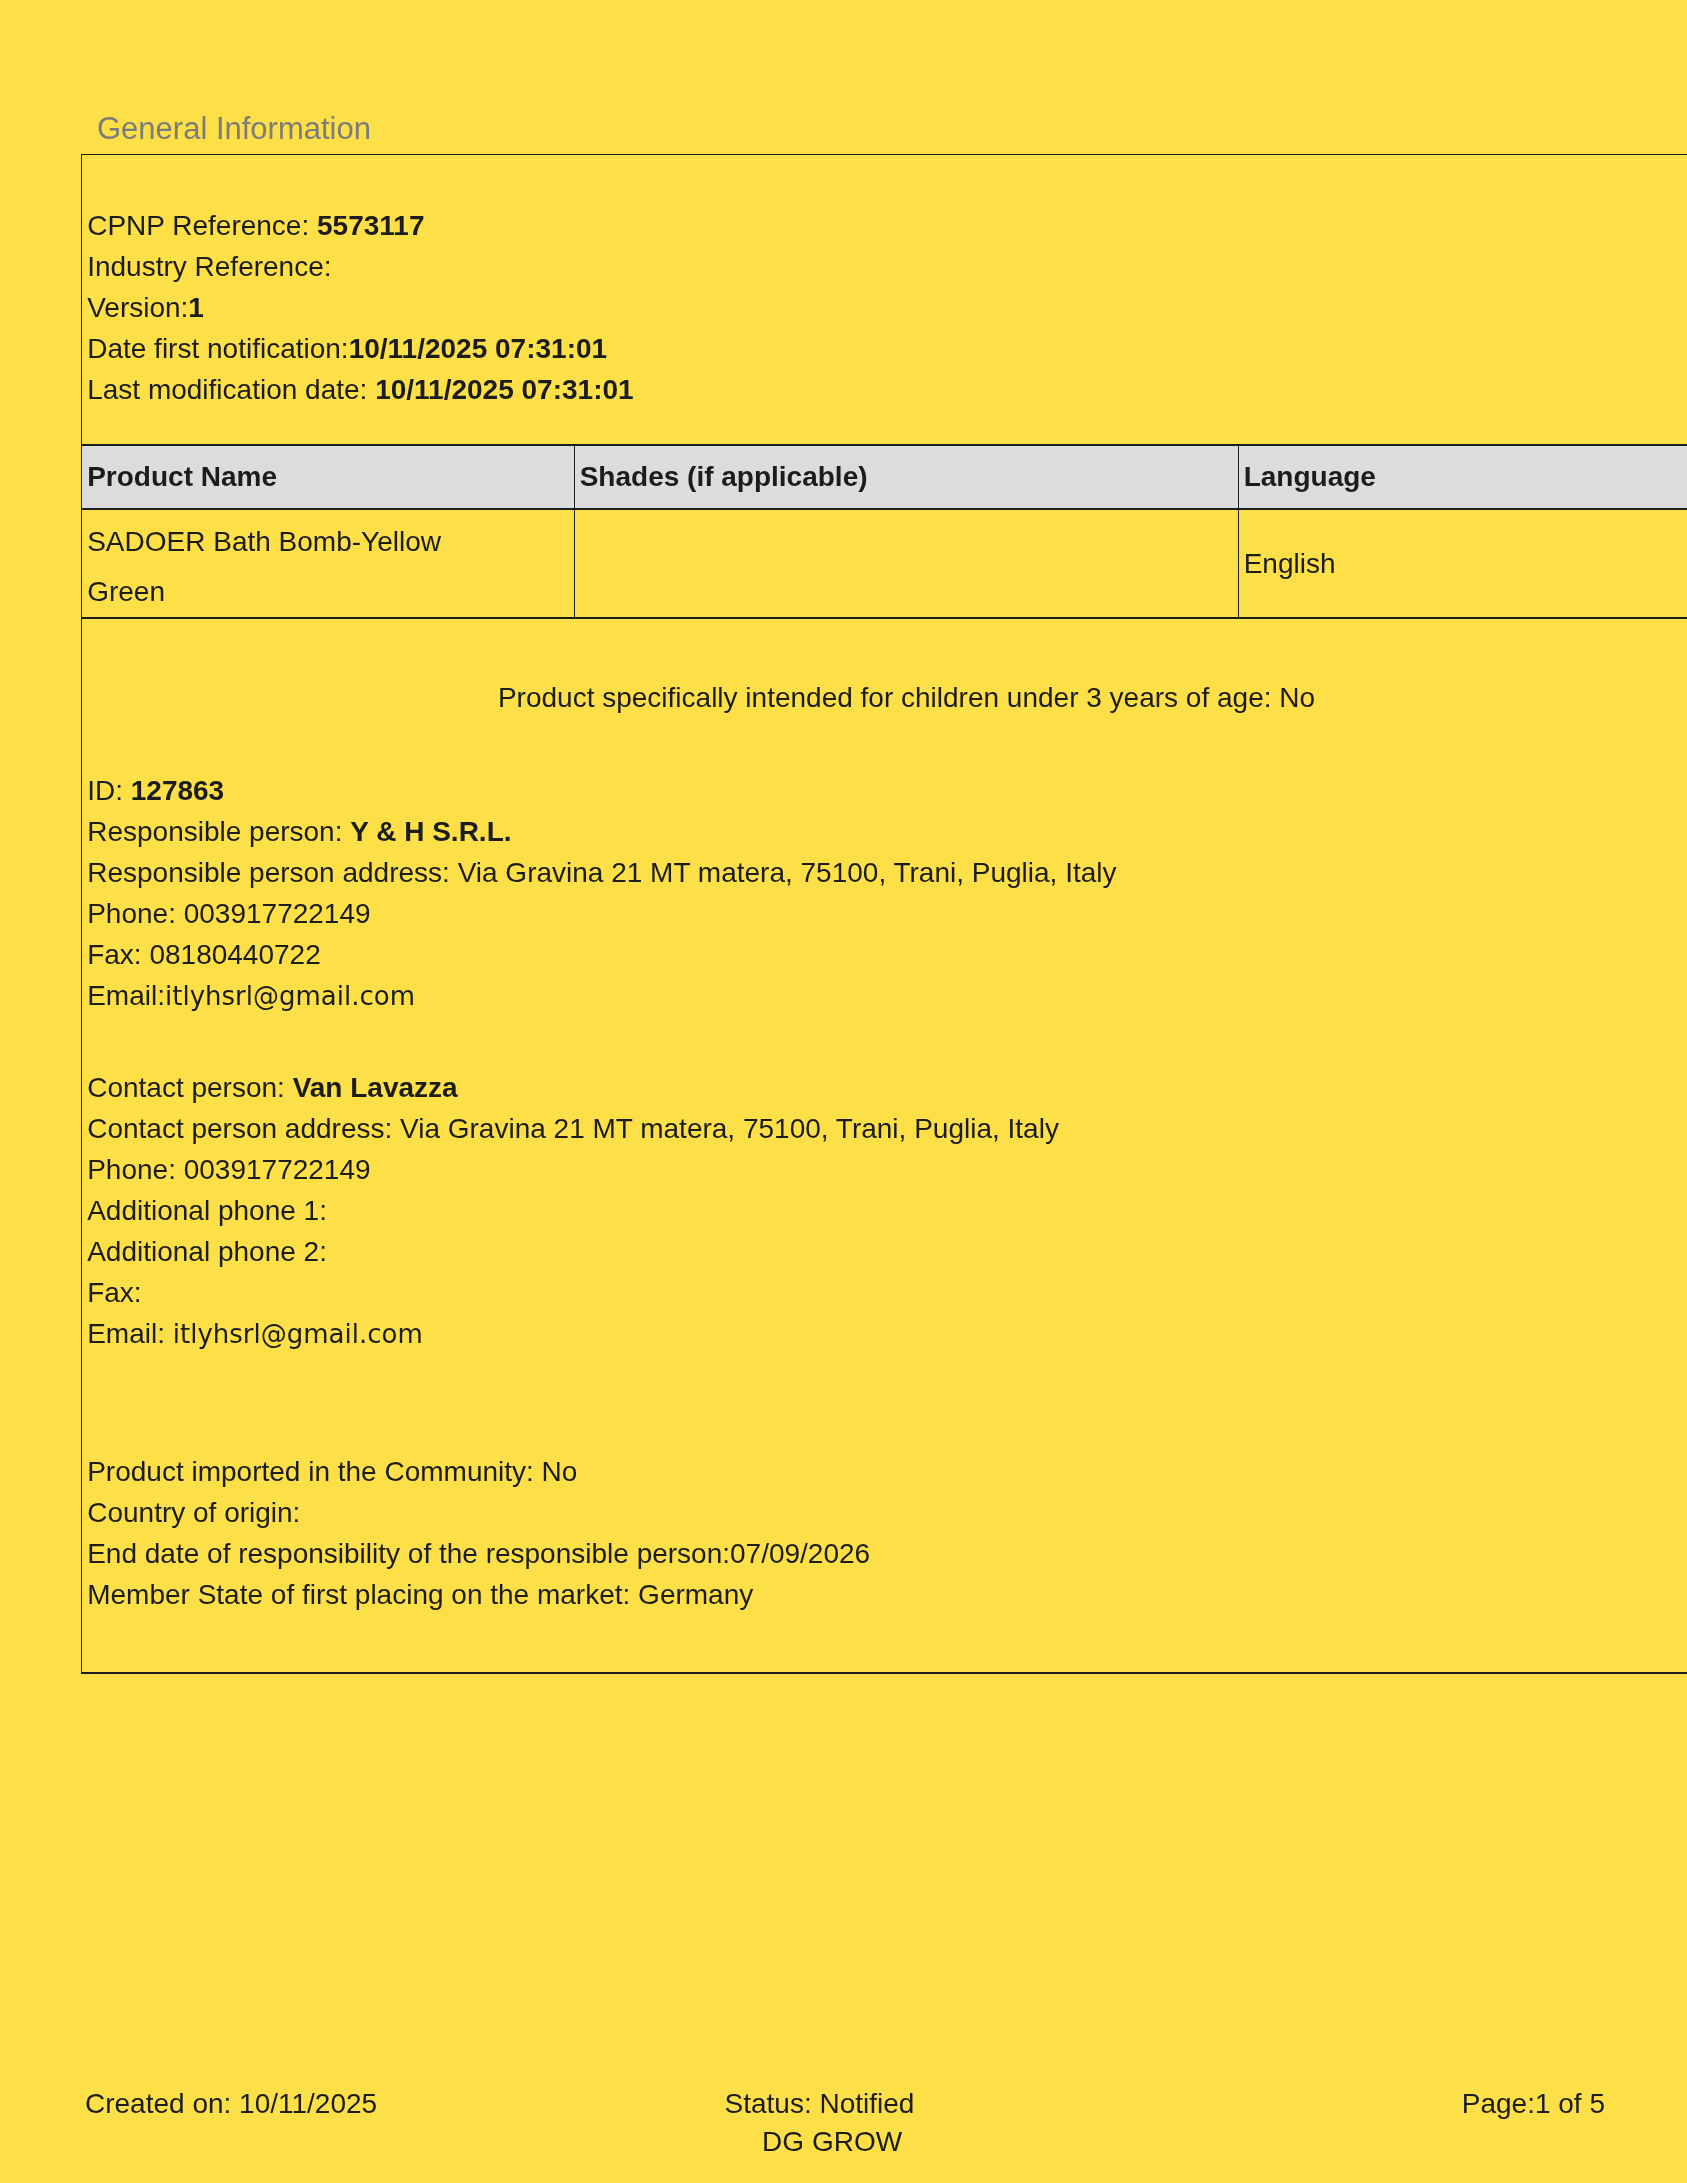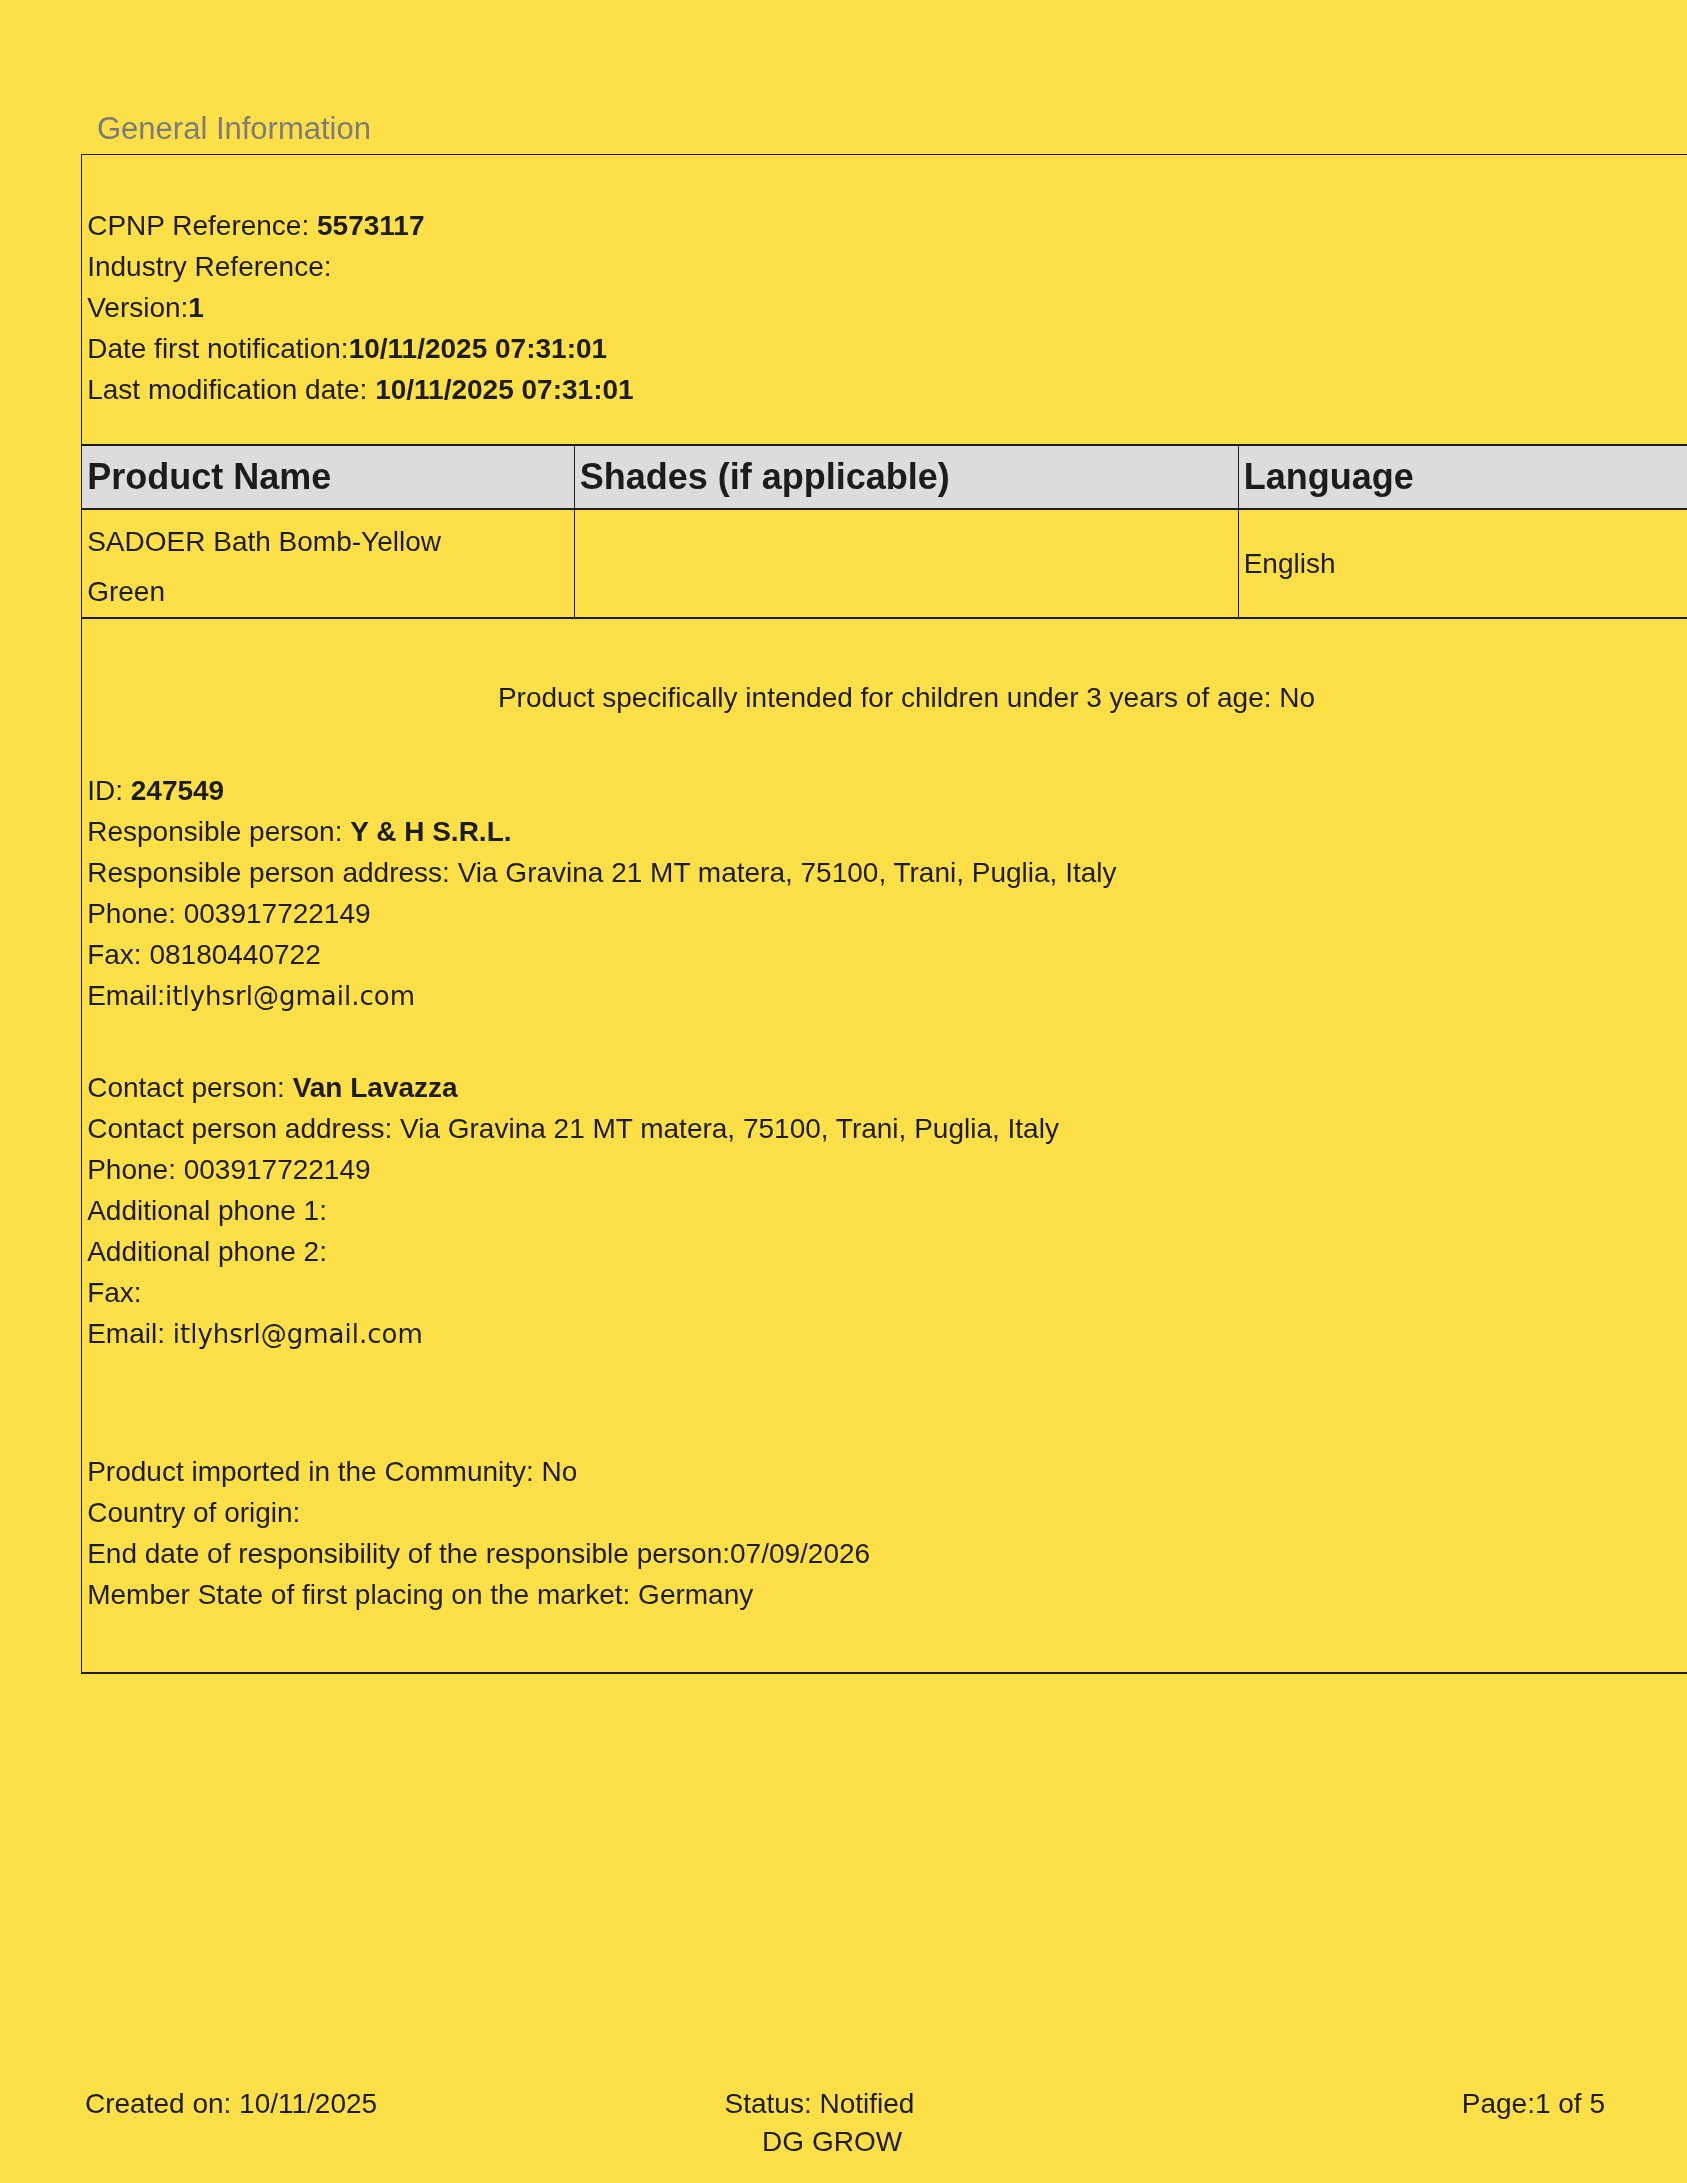--- a/index.html
+++ b/index.html
@@ -40,21 +40,21 @@
 
   .product-table{
     width:100%;
     border-collapse:collapse;
     table-layout:fixed;
     margin-top:34px;
   }
   .product-table th{
     background:var(--table-header-bg);
     font-weight:bold;text-align:left;
-    font-size:36px;height:62px;
+    font-size:28px;height:62px;
     vertical-align:middle;
     padding:0 5.2px;
     border-top:2.6px solid var(--border-color);
     border-bottom:2.1px solid var(--border-color);
   }
   .product-table td{
     height:106px;font-size:28px;
     vertical-align:middle;
     padding:0 5.2px;
     border-bottom:2.6px solid var(--border-color);
@@ -121,21 +121,21 @@
             <div>Green</div>
           </td>
           <td></td>
           <td>English</td>
         </tr>
       </tbody>
     </table>
 
     <p class="ln mt-children">Product specifically intended for children under 3 years of age: No</p>
 
-    <p class="ln mt-id"><span>ID: </span><span class="bold">247549</span></p>
+    <p class="ln mt-id"><span>ID: </span><span class="bold">127863</span></p>
 
     <p class="ln"><span>Responsible person: </span><span class="bold">Y &amp; H S.R.L.</span></p>
 
     <p class="ln">Responsible person address: Via Gravina 21 MT matera, 75100, Trani, Puglia, Italy</p>
 
     <p class="ln">Phone: 003917722149</p>
 
     <p class="ln">Fax: 08180440722</p>
 
     <p class="ln"><span>Email:</span><span class="email-font">itlyhsrl@gmail.com</span></p>

